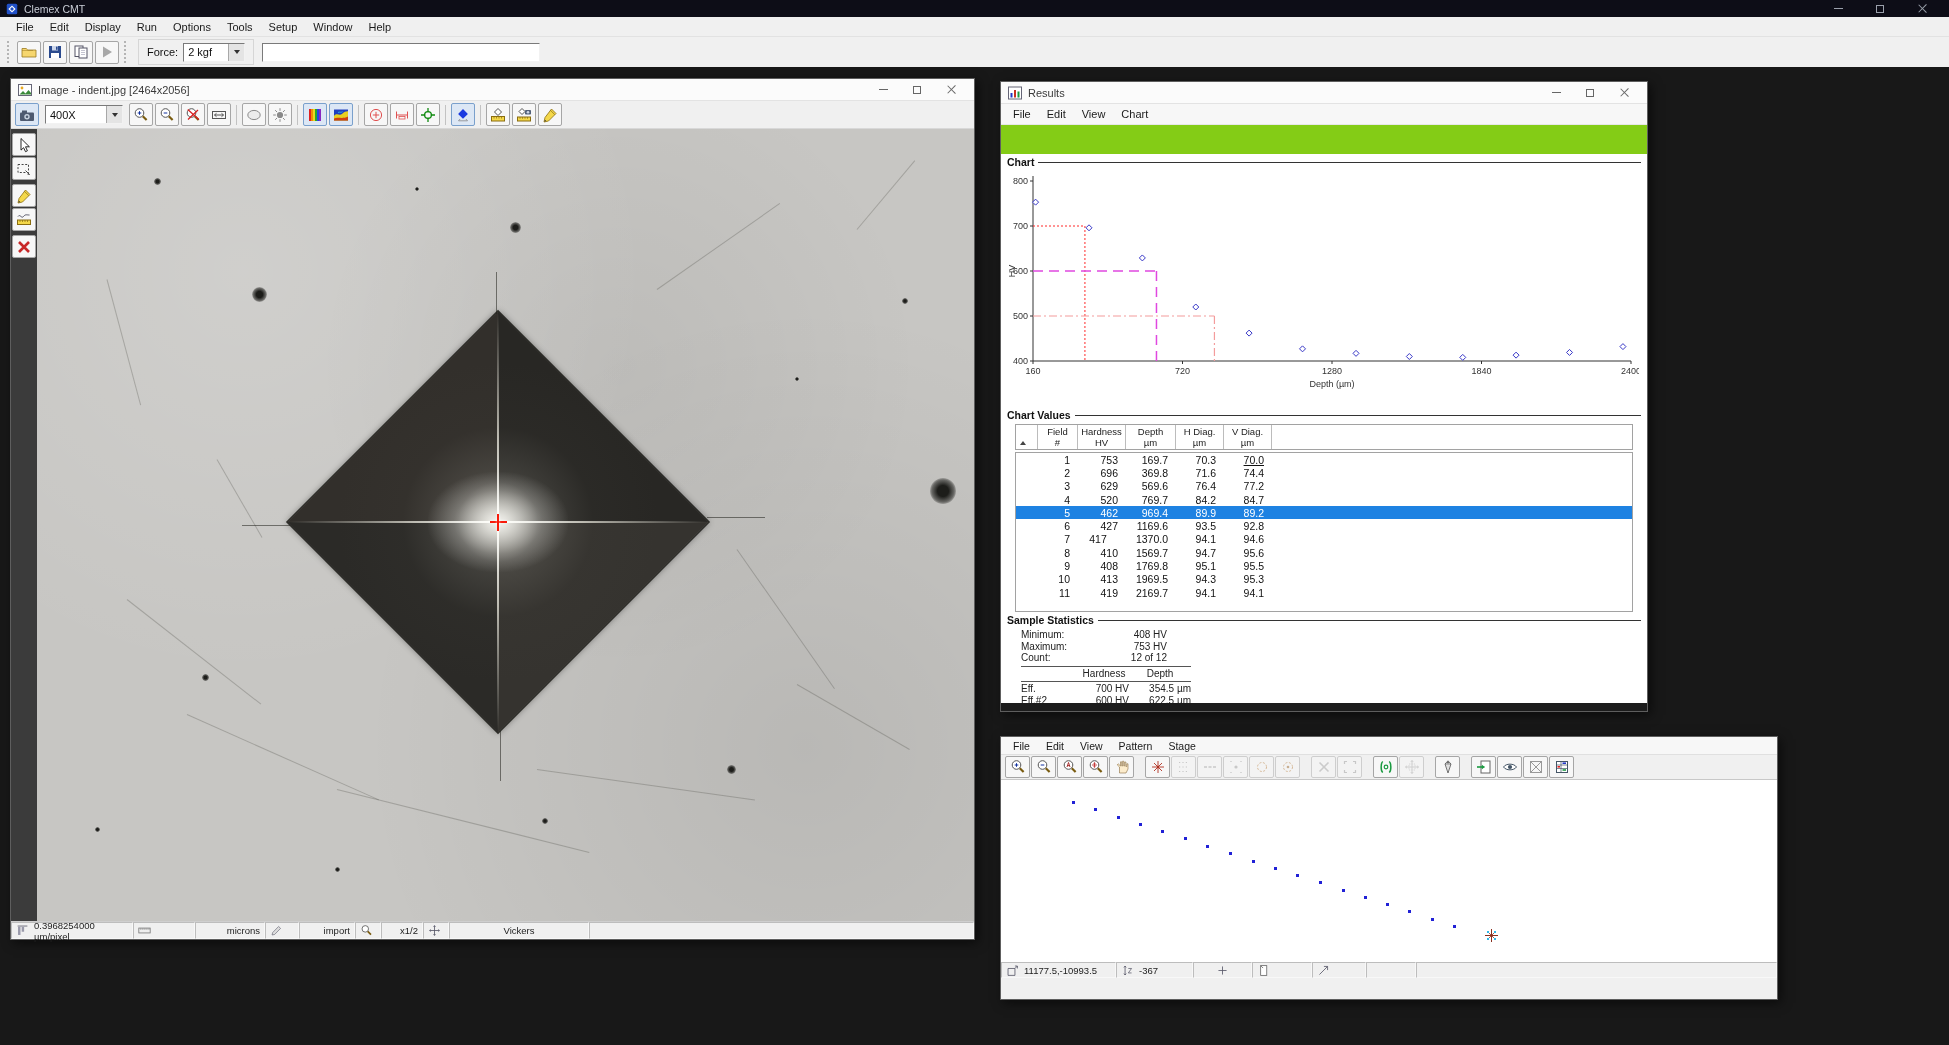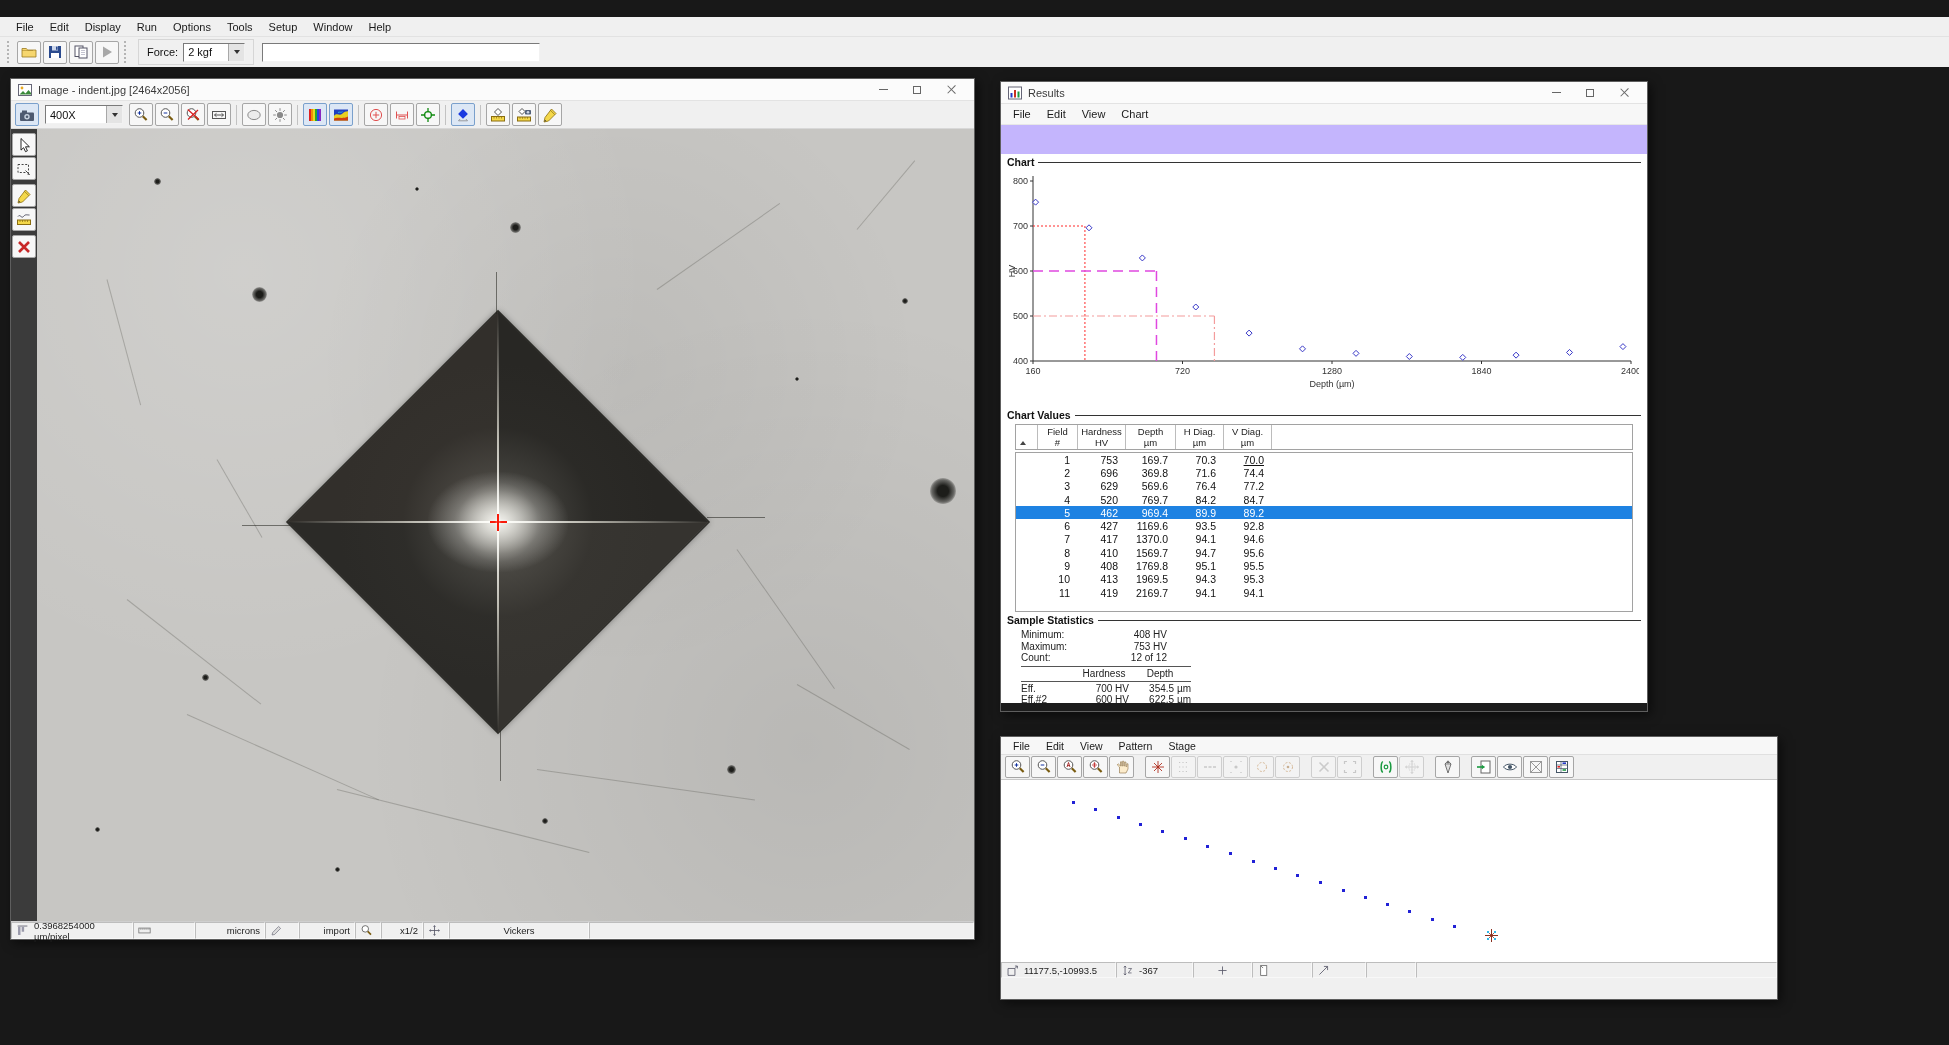--- a/index.html
+++ b/index.html
@@ -86,21 +86,21 @@
   .crack{position:absolute;background:rgba(32,32,28,.55);}
   .blob{position:absolute;border-radius:50%;background:radial-gradient(circle,#1d1d1a 30%, rgba(29,29,26,.55) 60%, transparent 78%);}
   .img-status{height:18px;background:#f0f0f0;border-top:1px solid #cfcfcf;display:flex;font-size:9.5px;color:#222;}
   .sseg{border:1px solid;border-color:#bdbdbd #f8f8f8 #f8f8f8 #bdbdbd;display:flex;align-items:center;gap:5px;
     padding:0 4px;height:100%;}
   .sseg .icon svg{width:13px;height:13px;}
   .sseg .right{margin-left:auto;}
   .sseg .center{margin:0 auto;}
 
   
-  #results-window{left:1000px;top:81px;width:648px;height:631px;background:#c4b5fd;}
+  #results-window{left:1000px;top:81px;width:648px;height:631px;background:#84cc16;}
   .rw-ctrl{height:29px;background:#f7f7f7;display:flex;align-items:center;padding-left:4px;gap:2px;
     border-bottom:1px solid #cdcdcd;margin-top:36px;}
   .rw-content{position:absolute;left:0;top:72px;right:0;bottom:8px;background:#fff;padding:0 6px;overflow:hidden;}
   .bottom-strip{position:absolute;left:0;right:0;bottom:0;height:8px;background:#1c1c1c;}
   .grp{display:flex;align-items:center;gap:4px;height:14px;margin-top:1px;}
   .grp-label{font-size:10.5px;font-weight:bold;color:#111;white-space:nowrap;}
   .grp-line{flex:1;border-top:1px solid #333;margin-top:1px;}
   .tick{font-family:"Liberation Sans",sans-serif;font-size:9px;fill:#333;}
   .cv-header{display:flex;border:1px solid #a2a2a2;background:#fff;height:26px;margin:2px 8px 0 8px;}
   .cvh{border-right:1px solid #bcbcbc;display:flex;flex-direction:column;align-items:center;justify-content:center;
@@ -109,21 +109,21 @@
   .tri-up{width:0;height:0;border-left:3px solid transparent;border-right:3px solid transparent;border-bottom:4px solid #444;
     position:absolute;left:4px;bottom:4px;}
   .cv-body{border:1px solid #a2a2a2;margin:2px 8px 0 8px;height:160px;background:#fff;overflow:hidden;}
   .cvr{display:flex;height:13.3px;align-items:center;font-size:10.5px;color:#111;}
   .cvr.sel{background:#1e82e2;color:#fff;}
   .cvc{text-align:right;padding-right:8px;flex:0 0 auto;}
   .stats{padding:2px 0 0 14px;font-size:10px;color:#222;}
   .srow{display:flex;height:11.5px;align-items:center;}
   .slabel{width:58px;} .sval{width:88px;text-align:right;}
   .sepline{width:170px;border-top:1px solid #555;margin:2px 0 1px 0;}
-  .effrow{display:flex;height:11.5px;align-items:flex-start;}
+  .effrow{display:flex;height:11.5px;align-items:flex-end;}
   .ecol1{width:58px;} .ecol2{width:50px;text-align:right;} .ecol3{width:62px;text-align:right;}
   .effhead{display:flex;height:11px;align-items:center;}
   .effhead .ecol2,.effhead .ecol3{text-align:center;}
 
   
   #stage-window{left:1000px;top:736px;width:778px;height:264px;}
   #stage-window .wtitle{height:19px;color:#8a8a8a;background:#f4f4f4;font-size:10.5px;border-bottom:none;}
   .title-box{margin-left:auto;width:15px;height:13px;background:#d6d6d6;border:1px solid #a8a8a8;}
   #stage-window .wmenu{height:17px;font-size:10.5px;border-bottom:none;}
   .stage-toolbar{height:26px;background:#f0f0f0;display:flex;align-items:center;padding-left:4px;gap:1px;
@@ -134,20 +134,43 @@
   .star-marker{position:absolute;width:15px;height:15px;}
   .stage-status{height:16px;background:#f0f0f0;display:flex;font-size:9.5px;color:#222;}
 
   .rw-ctrl .tbtn{width:25px;height:23px;}
 </style>
 </head>
 <body>
 
 <div id="screen">
 
+  <div class="titlebar-main">
+    <span class="icon">
+        <span class="icon">
+          <svg viewBox="0 0 16 16">
+            <rect x="1" y="1" width="14" height="14" rx="2" fill="#2050c8"></rect>
+            <path d="M8 3.2L12.8 8 8 12.8 3.2 8z" fill="#fff"></path>
+            <path d="M8 5.4L10.6 8 8 10.6 5.4 8z" fill="#2050c8"></path>
+          </svg>
+        </span>
+      </span>
+    <span>Clemex CMT</span>
+    <div class="win-ctrls">
+      <div class="wc">
+          <div class="glyph-min"></div>
+        </div>
+      <div class="wc">
+          <div class="glyph-max"></div>
+        </div>
+      <div class="wc">
+          <div class="glyph-x"></div>
+        </div>
+    </div>
+  </div>
 
   <div class="menubar-main">
       <span class="menu-item">File</span>
       <span class="menu-item">Edit</span>
       <span class="menu-item">Display</span>
       <span class="menu-item">Run</span>
       <span class="menu-item">Options</span>
       <span class="menu-item">Tools</span>
       <span class="menu-item">Setup</span>
       <span class="menu-item">Window</span>
@@ -804,21 +827,21 @@
             <span class="cvc" style="width: 22px;"></span>
             <span class="cvc" style="width: 40px;">6</span>
             <span class="cvc" style="width: 48px;">427</span>
             <span class="cvc" style="width: 50px;">1169.6</span>
             <span class="cvc" style="width: 48px;">93.5</span>
             <span class="cvc" style="width: 48px;">92.8</span>
           </div>
           <div class="cvr">
             <span class="cvc" style="width: 22px;"></span>
             <span class="cvc" style="width: 40px;">7</span>
-            <span class="cvc" style="width: 48px;">417</span>
+            <span class="cvc" style="width: 48px; text-align: center;">417</span>
             <span class="cvc" style="width: 50px;">1370.0</span>
             <span class="cvc" style="width: 48px;">94.1</span>
             <span class="cvc" style="width: 48px;">94.6</span>
           </div>
           <div class="cvr">
             <span class="cvc" style="width: 22px;"></span>
             <span class="cvc" style="width: 40px;">8</span>
             <span class="cvc" style="width: 48px;">410</span>
             <span class="cvc" style="width: 50px;">1569.7</span>
             <span class="cvc" style="width: 48px;">94.7</span>

